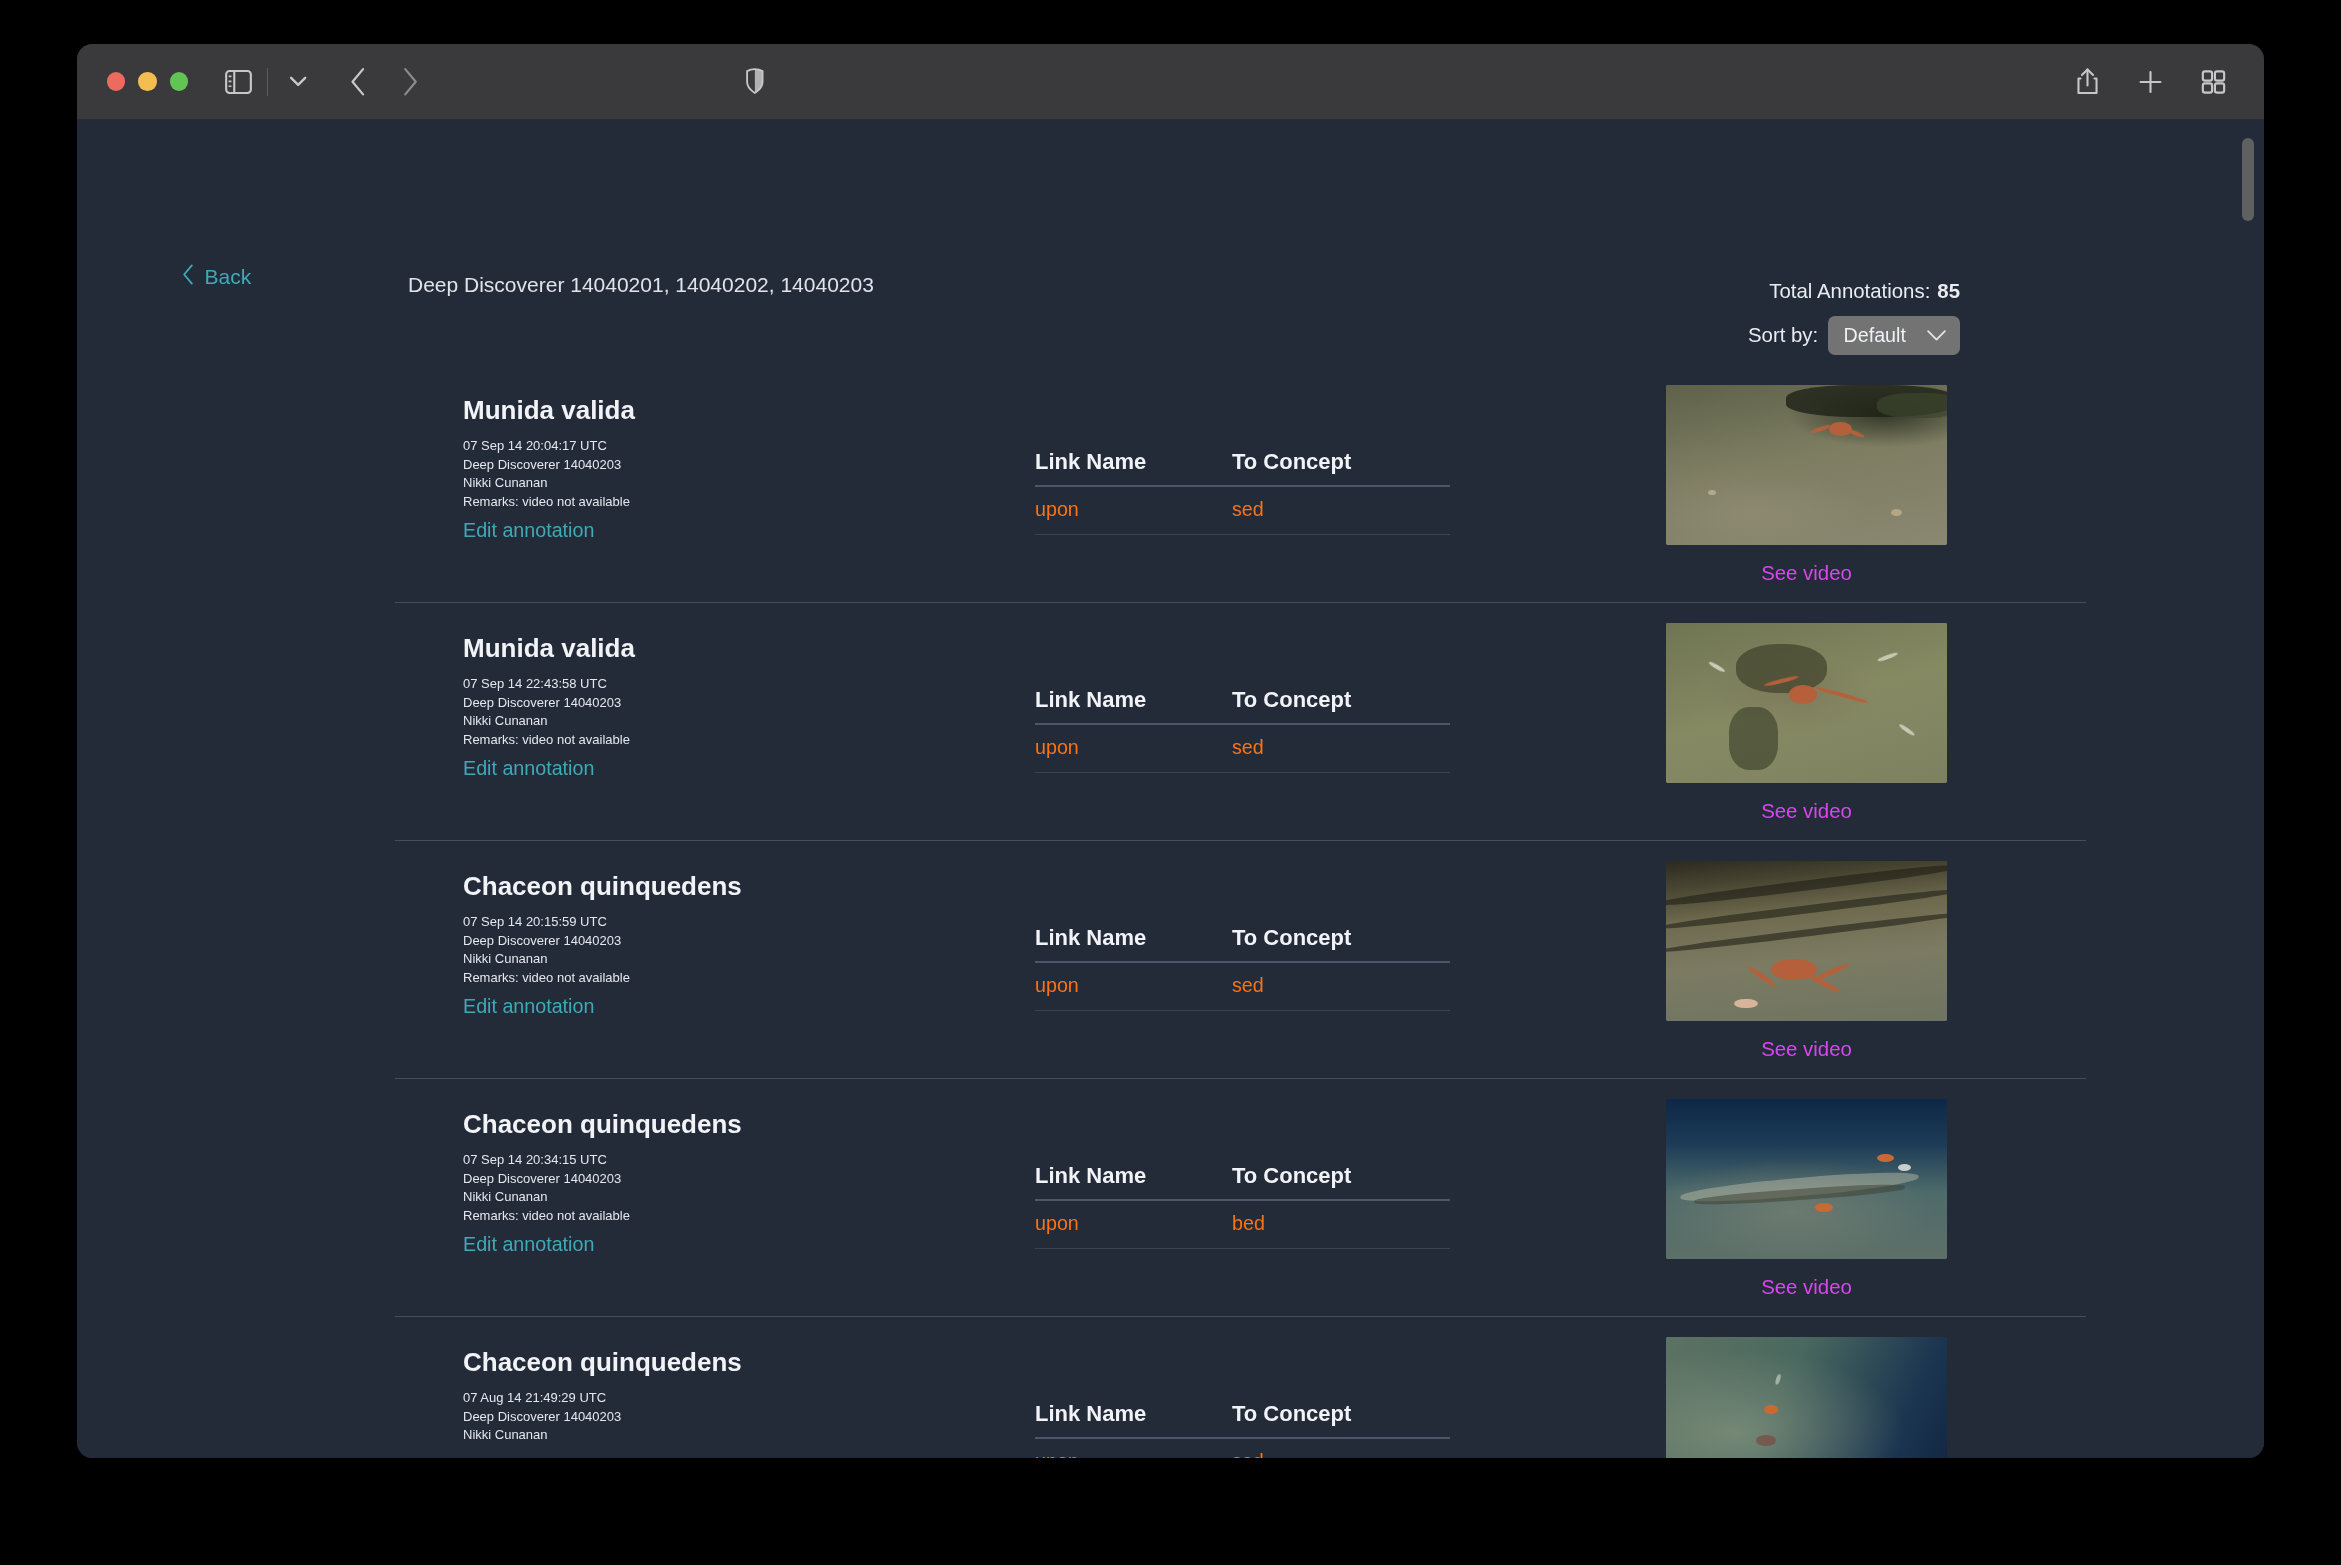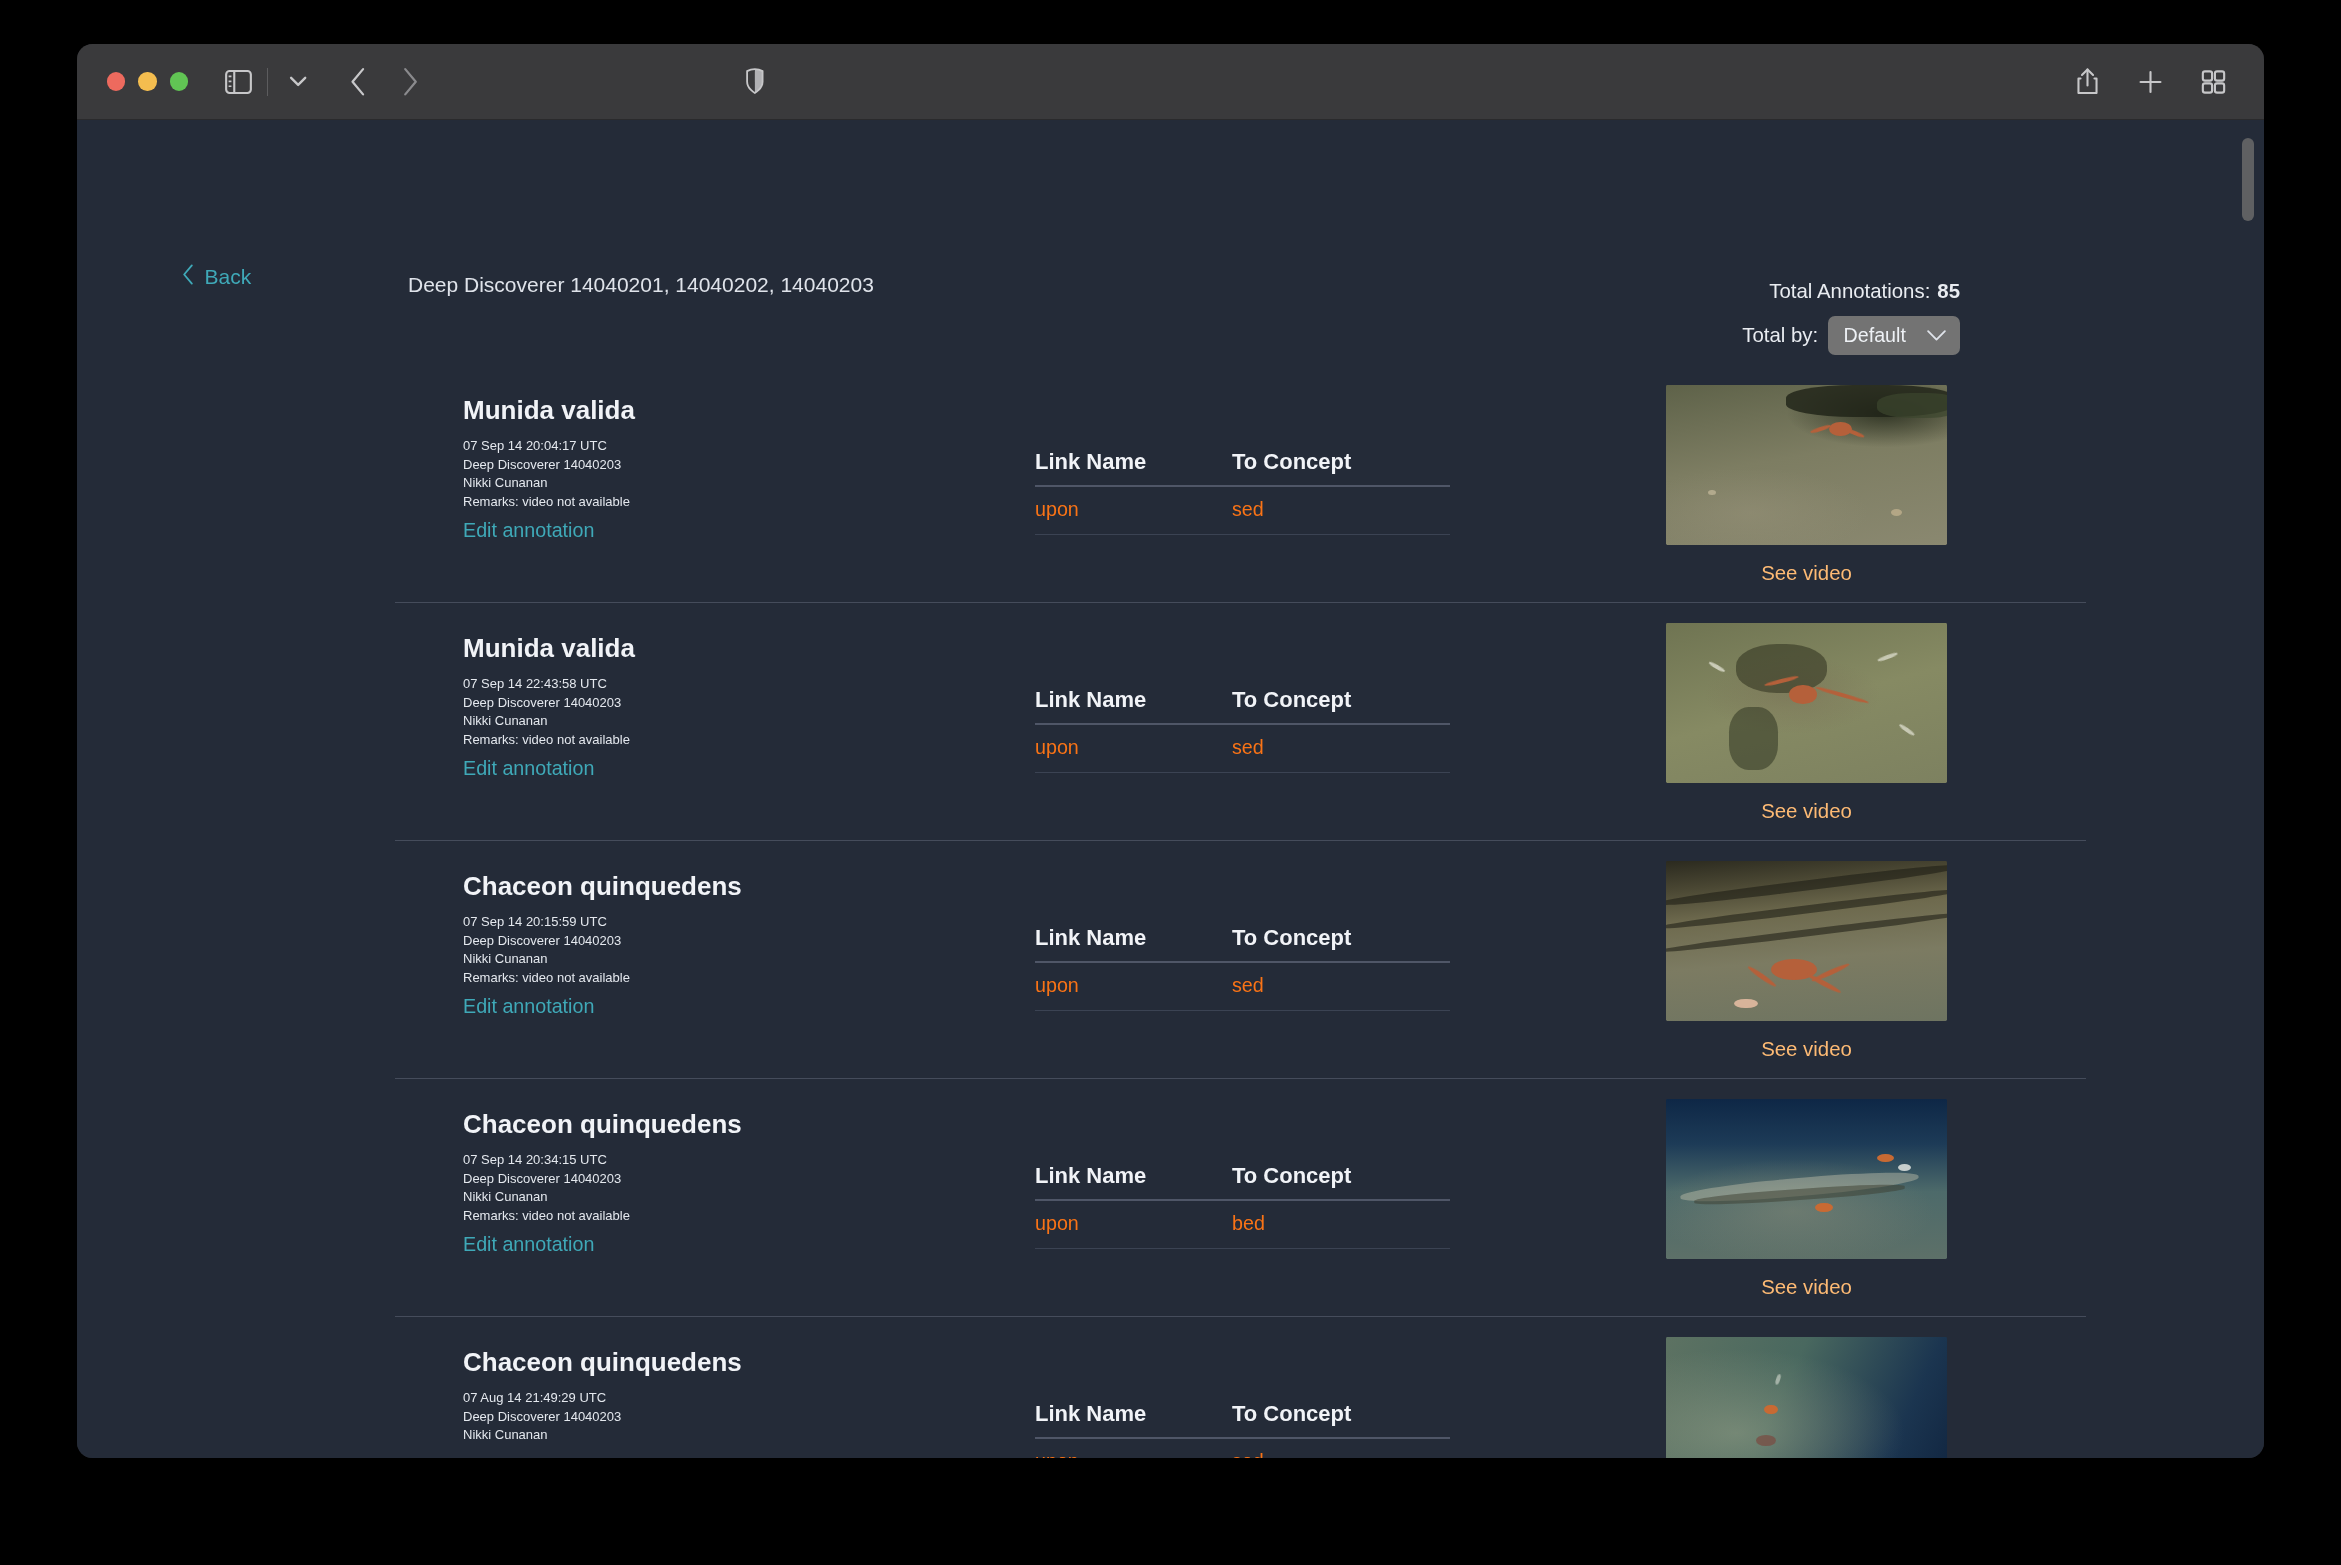--- a/index.html
+++ b/index.html
@@ -286,21 +286,21 @@
   }
   .thumb {
     width: 281px;
     height: 160px;
     border-radius: 1.4px;
     overflow: hidden;
     position: relative;
   }
   .see-video {
     margin-top: 17px;
-    color: #fdba74;
+    color: #d946ef;
     font-size: 20.4px;
   }
 
   
   .scene { position: absolute; inset: 0; }
   .sc-sediment-a {
     background:
       radial-gradient(ellipse 60% 40% at 30% 80%, rgba(150,145,120,.5), transparent 70%),
       radial-gradient(ellipse 50% 30% at 78% 18%, rgba(40,45,30,.85), transparent 70%),
       linear-gradient(170deg, #5e6249 0%, #7d7d62 45%, #8a8870 100%);
@@ -445,21 +445,21 @@
 
         <div class="header-block">
           <div class="page-subtitle">Deep Discoverer 14040201, 14040202, 14040203</div>
         </div>
 
         <div class="header-right">
           <div class="total-line">
             <span>Total Annotations:</span><span class="count">85</span>
           </div>
           <div class="sort-row">
-            <span class="sort-label">Total by:</span>
+            <span class="sort-label">Sort by:</span>
             <div class="select-box">
               <span>Default</span>
               <span>
                 <svg width="21" height="12.7" viewBox="0 0 30 18" fill="none">
                   <path d="M3 3 L15 15 L27 3" stroke="#dfe3ea" stroke-width="2.6" stroke-linecap="round" stroke-linejoin="round"></path>
                 </svg>
               </span>
             </div>
           </div>
         </div>

